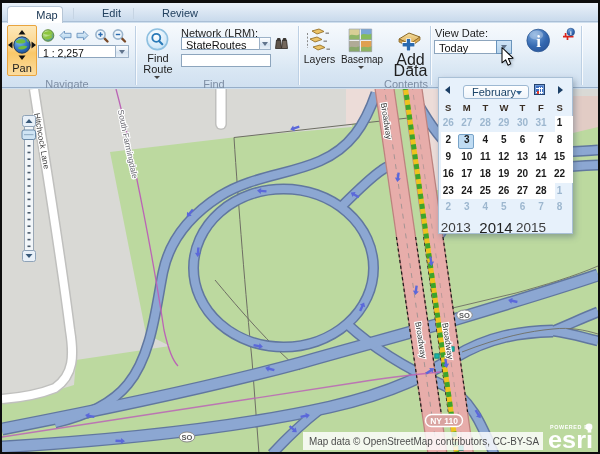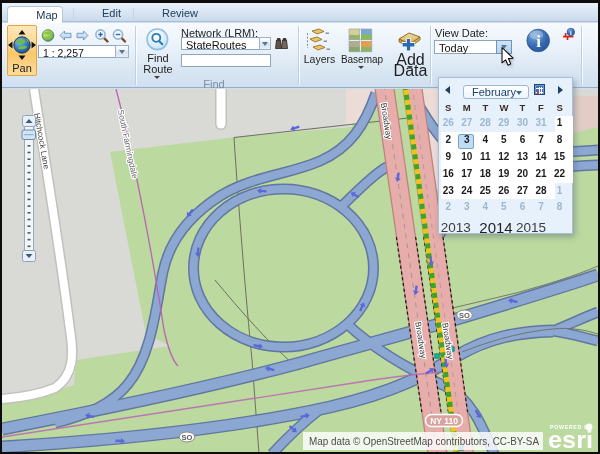--- a/index.html
+++ b/index.html
@@ -39,21 +39,23 @@
     <div class="tab" style="left:75px;width:45px;">Edit</div>
     <div class="tab" style="left:136px;width:46px;">Review</div>
         <div style="position:absolute;left:71px;top:5px;width:1px;height:11px;background:#c6d4e3;"></div>
         <div style="position:absolute;left:131px;top:5px;width:1px;height:11px;background:#c6d4e3;"></div>
   </div>
   <div id="ribbon">
     <div class="sep" style="left:133px"></div>
     <div class="sep" style="left:296px"></div>
     <div class="sep" style="left:428px"></div>
     <div class="sep" style="left:579px"></div>
+    <div class="glabel" style="left:5px;">Navigate</div>
     <div class="glabel" style="left:152px;">Find</div>
+    <div class="glabel" style="left:344px;">Contents</div>
     <div id="panbtn">
           <div class="txt">Pan</div>
         </div>
     <svg id="ribicons" width="596" height="65" viewBox="2 23 596 65" style="position:absolute;left:0;top:0;">
           <defs>
 <radialGradient id="gl1" cx="0.35" cy="0.3" r="0.9">
               <stop offset="0" stop-color="#7ec0ee"></stop>
               <stop offset="0.6" stop-color="#2a6ab8"></stop>
               <stop offset="1" stop-color="#173f78"></stop>
             </radialGradient>

